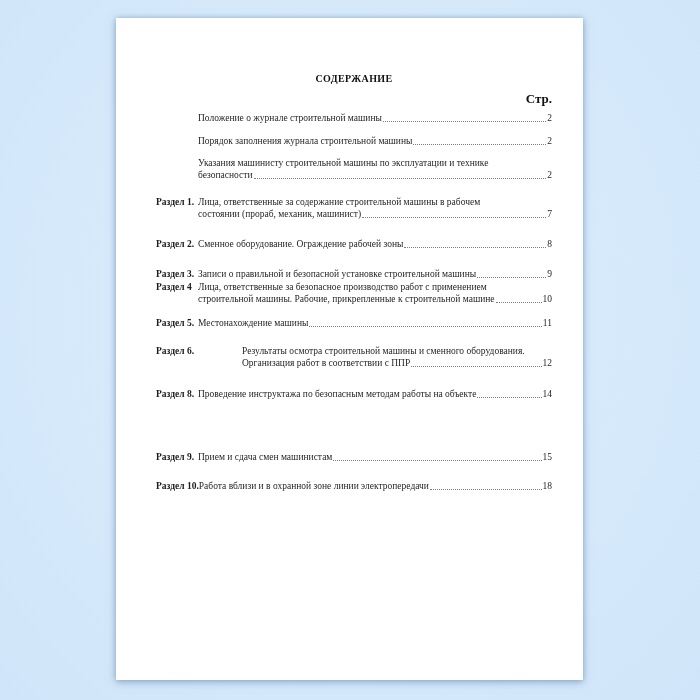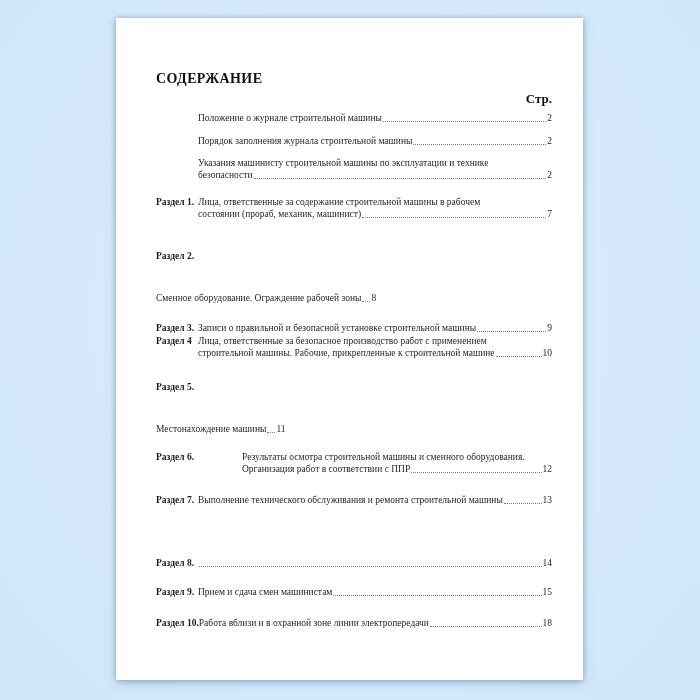--- a/index.html
+++ b/index.html
@@ -28,23 +28,23 @@
   }
   .content {
     position: absolute;
     top: 0; left: 0; right: 0; bottom: 0;
     padding: 55px 31px 0 40px;
     color: #262626;
     font-size: 9.5px;
     line-height: 12px;
   }
   .doc-title {
-    text-align: left;
+    text-align: center;
     font-weight: bold;
-    font-size: 14px;
+    font-size: 10px;
     letter-spacing: 0.4px;
     color: #111;
     height: 12px;
   }
   .str-label {
     text-align: right;
     font-weight: bold;
     font-size: 13px;
     color: #111;
     margin-top: 8px;
@@ -84,24 +84,24 @@
   }
   .entry .leader .pg {
     flex: 0 0 auto;
     text-align: right;
     white-space: nowrap;
   }
   
   .entry:nth-child(2)  { margin-top: 11px; }
   .entry:nth-child(3)  { margin-top: 10px; }
   .entry:nth-child(4)  { margin-top: 15px; }
-  .entry:nth-child(5)  { margin-top: 30px; flex-direction: column; }
+  .entry:nth-child(5)  { margin-top: 18px; }
   .entry:nth-child(6)  { margin-top: 18px; }
   .entry:nth-child(7)  { margin-top: 1px; }
-  .entry:nth-child(8)  { margin-top: 22px; flex-direction: column; }
+  .entry:nth-child(8)  { margin-top: 12px; }
   .entry:nth-child(9)  { margin-top: 16px; gap: 44px; }
   .entry:nth-child(10) { margin-top: 19px; }
   .entry:nth-child(11) { margin-top: 51px; }
   .entry:nth-child(12) { margin-top: 17px; }
   .entry:nth-child(13) { margin-top: 19px; }
 </style>
 </head>
 <body>
 
 <div class="canvas">
@@ -206,35 +206,26 @@
     <span class="body">
               <div class="line">Результаты осмотра строительной машины и сменного оборудования.</div>
               <div class="leader">
                 <span class="txt">Организация работ в соответствии с ППР</span>
                 <span class="dots"></span>
                 <span class="pg">12</span>
               </div>
             </span>
   </div>
 
-  <div class="entry">
-    <span class="lbl">Раздел 7.</span>
-    <span class="body">
-              <div class="leader">
-                <span class="txt">Выполнение технического обслуживания и ремонта строительной машины</span>
-                <span class="dots"></span>
-                <span class="pg">13</span>
-              </div>
-            </span>
-  </div>
 
   <div class="entry">
     <span class="lbl">Раздел 8.</span>
     <span class="body">
               <div class="leader">
+                <span class="txt">Проведение инструктажа по безопасным методам работы на объекте</span>
                 <span class="dots"></span>
                 <span class="pg">14</span>
               </div>
             </span>
   </div>
 
   <div class="entry">
     <span class="lbl">Раздел 9.</span>
     <span class="body">
               <div class="leader">

